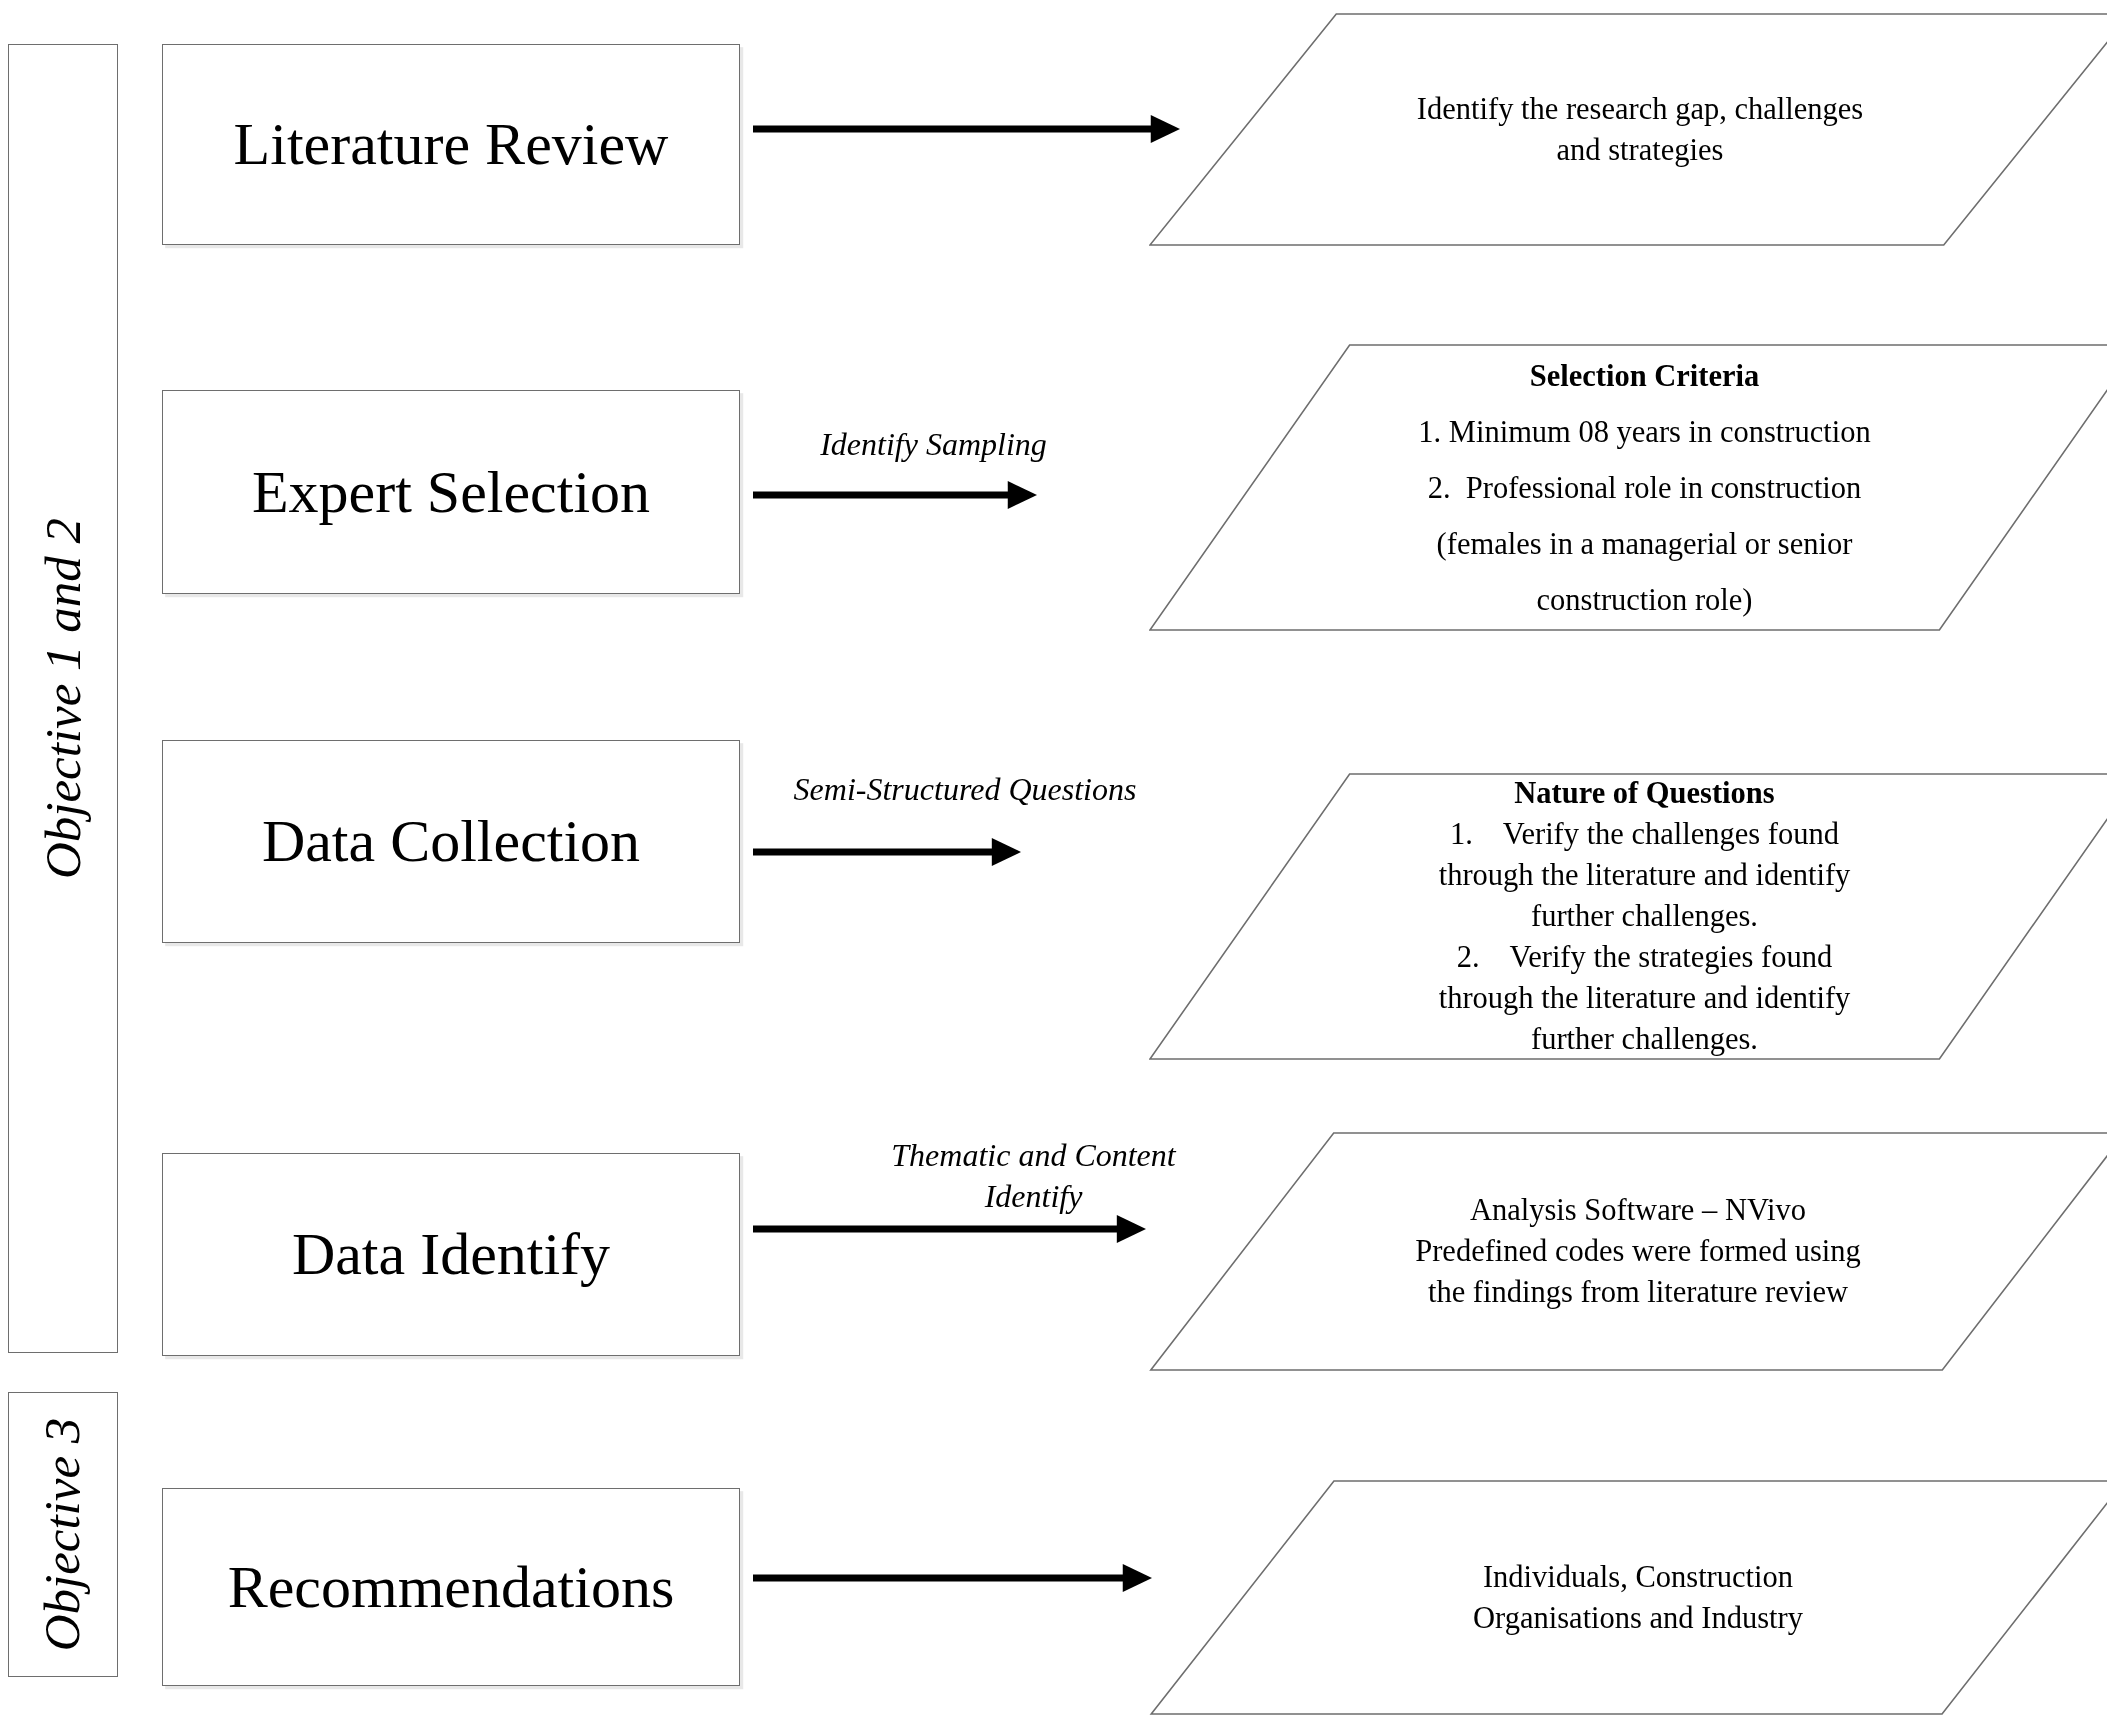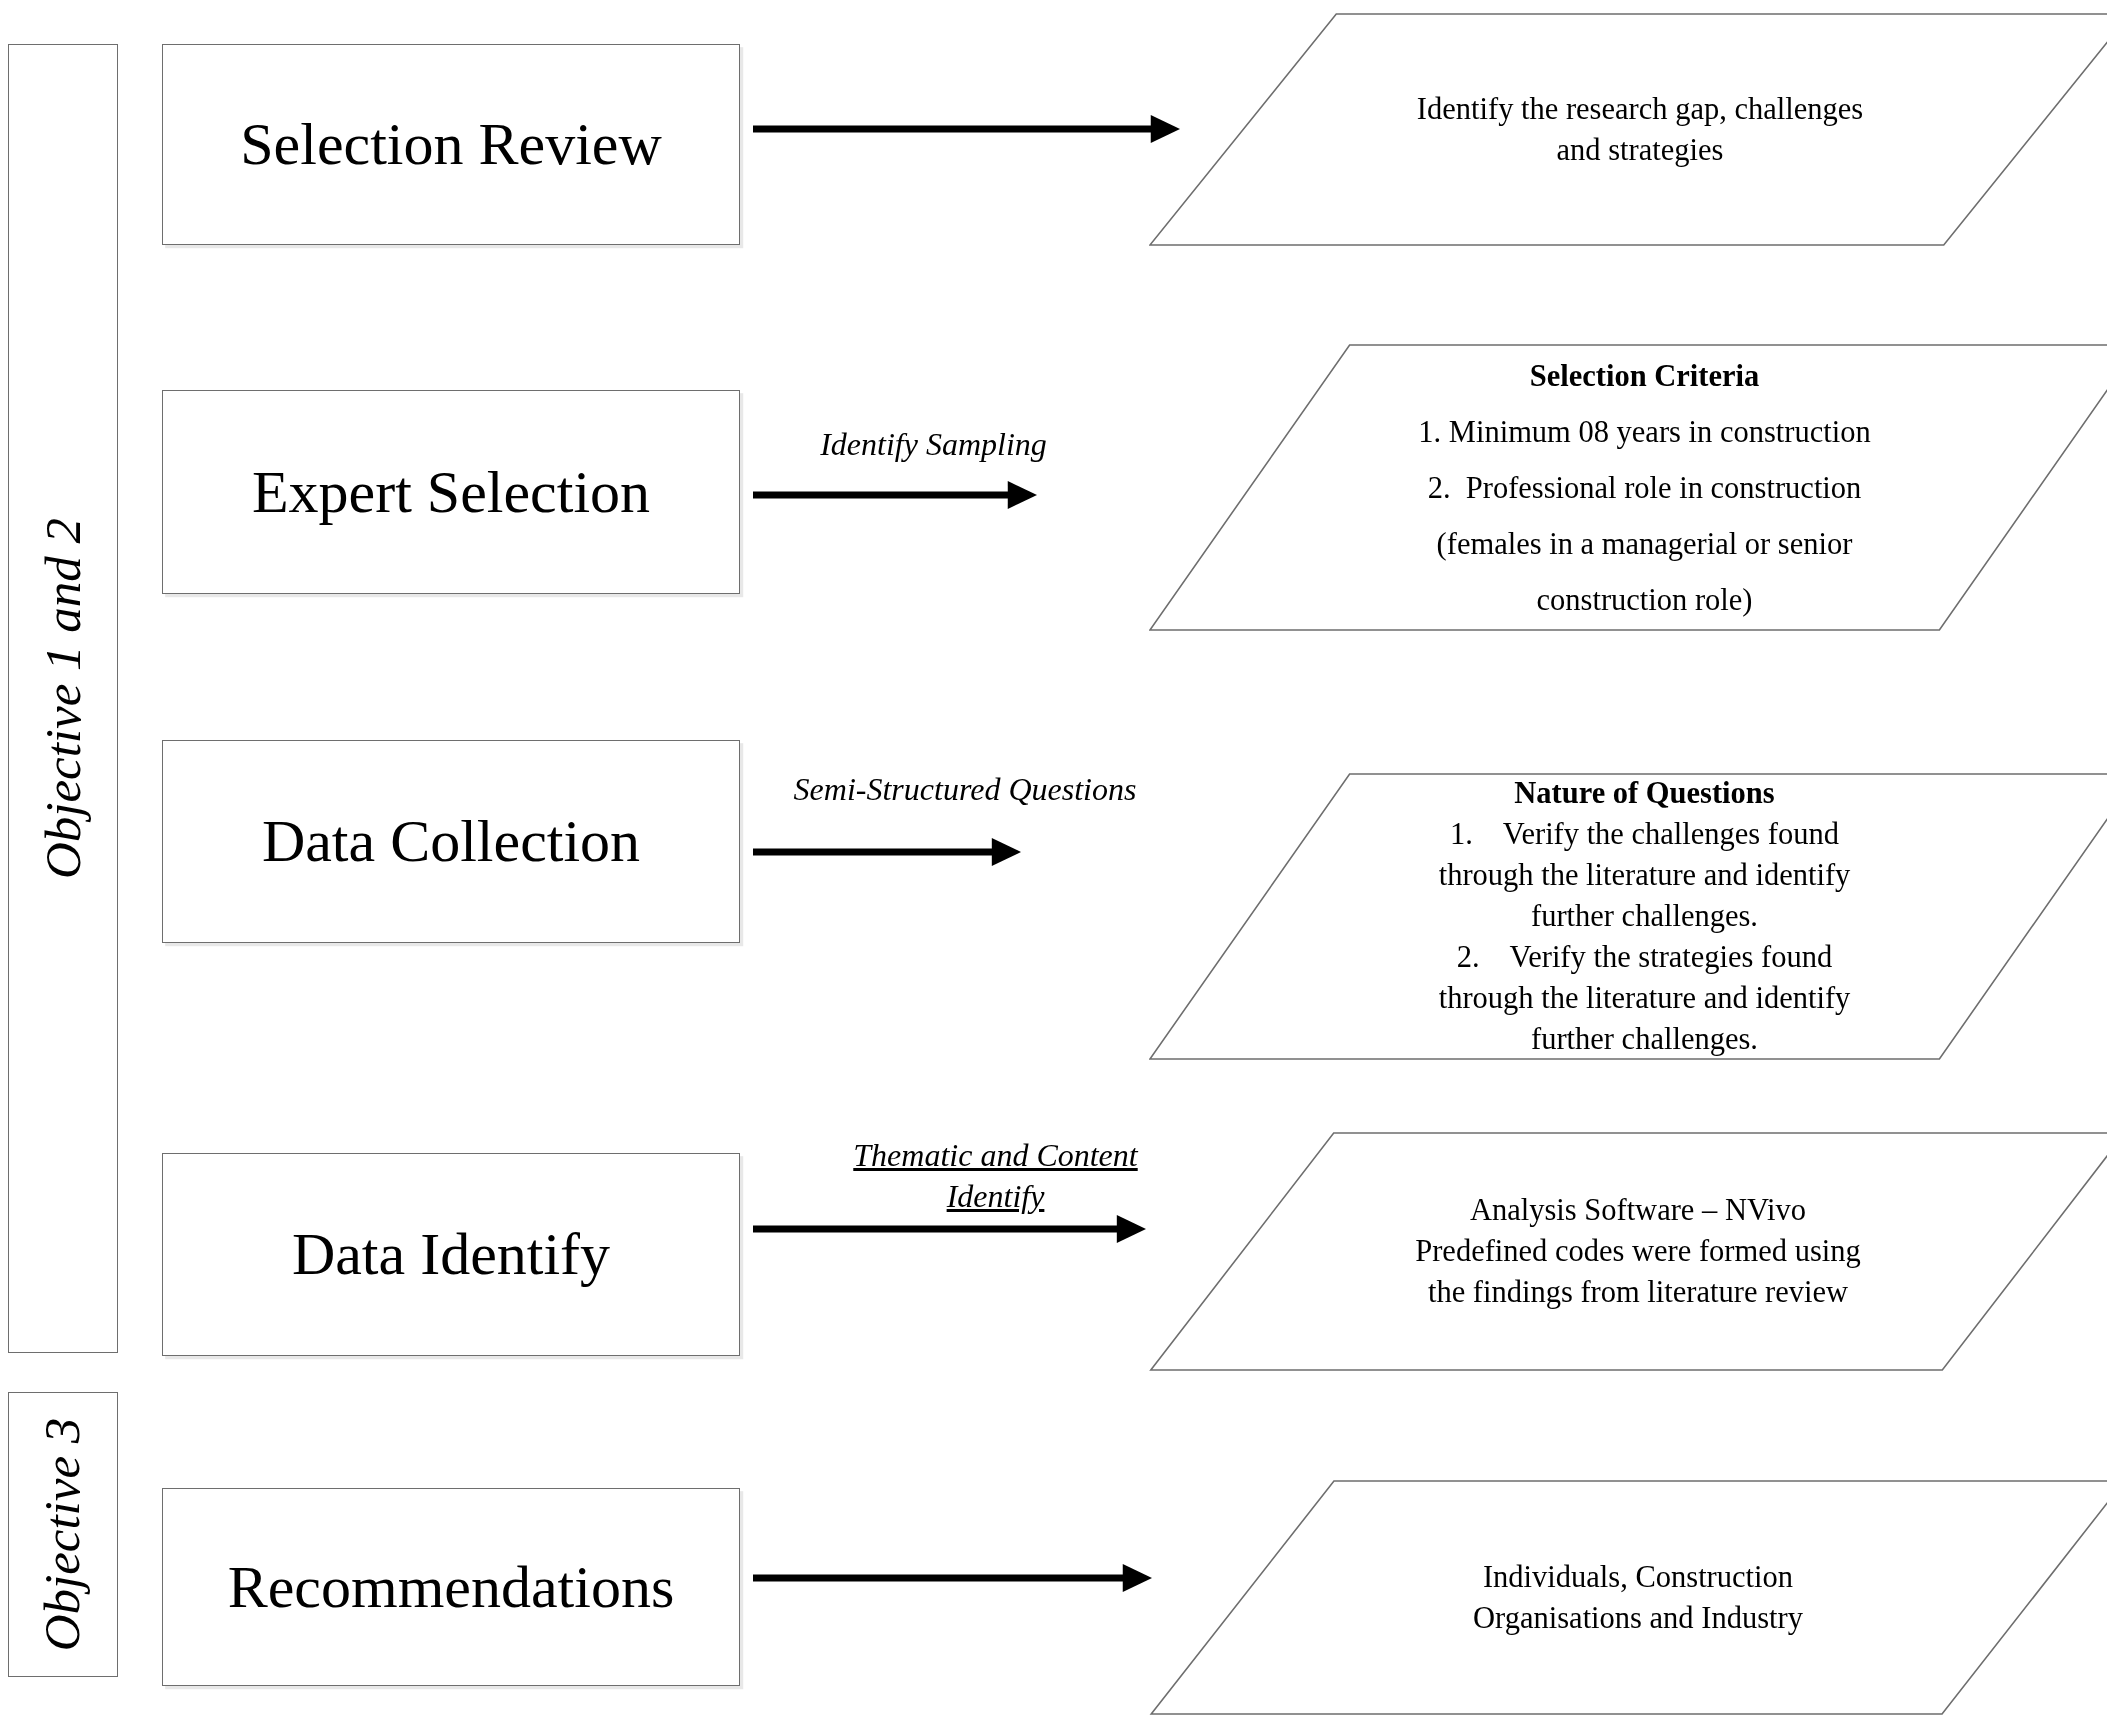--- a/index.html
+++ b/index.html
@@ -41,21 +41,21 @@
   #arrow-4{left:753px;top:1211px;width:393px;}
   #arrow-5{left:753px;top:1560px;width:399px;}
 
   
   .alabel{
     position:absolute;font-style:italic;font-size:32px;line-height:41px;
     text-align:center;white-space:nowrap;
   }
   #alabel-2{left:762px;top:424px;width:343px;}
   #alabel-3{left:749px;top:769px;width:432px;}
-  #alabel-4{left:786px;top:1135px;width:419px;white-space:normal;text-decoration:underline;}
+  #alabel-4{left:824px;top:1135px;width:419px;white-space:normal;}
 
   
   .para{position:absolute;}
   .para svg{position:absolute;left:0;top:0;}
   .ptext{
     position:absolute;inset:0;display:flex;flex-direction:column;
     justify-content:center;text-align:center;font-size:30.5px;
   }
   .ptext .line{white-space:pre-wrap;line-height:41px;}
   .ptext .heading{font-weight:bold;}
@@ -72,21 +72,21 @@
 <div class="canvas">
 
   <div class="vbar" id="bar-obj12">
     <span class="vtext">Objective 1 and 2</span>
   </div>
   <div class="vbar" id="bar-obj3">
     <span class="vtext">Objective 3</span>
   </div>
 
   <div class="stage" id="stage-1">
-    <span>Selection Review</span>
+    <span>Literature Review</span>
   </div>
   <div class="stage" id="stage-2">
     <span>Expert Selection</span>
   </div>
   <div class="stage" id="stage-3">
     <span>Data Collection</span>
   </div>
   <div class="stage" id="stage-4">
     <span>Data Identify</span>
   </div>

